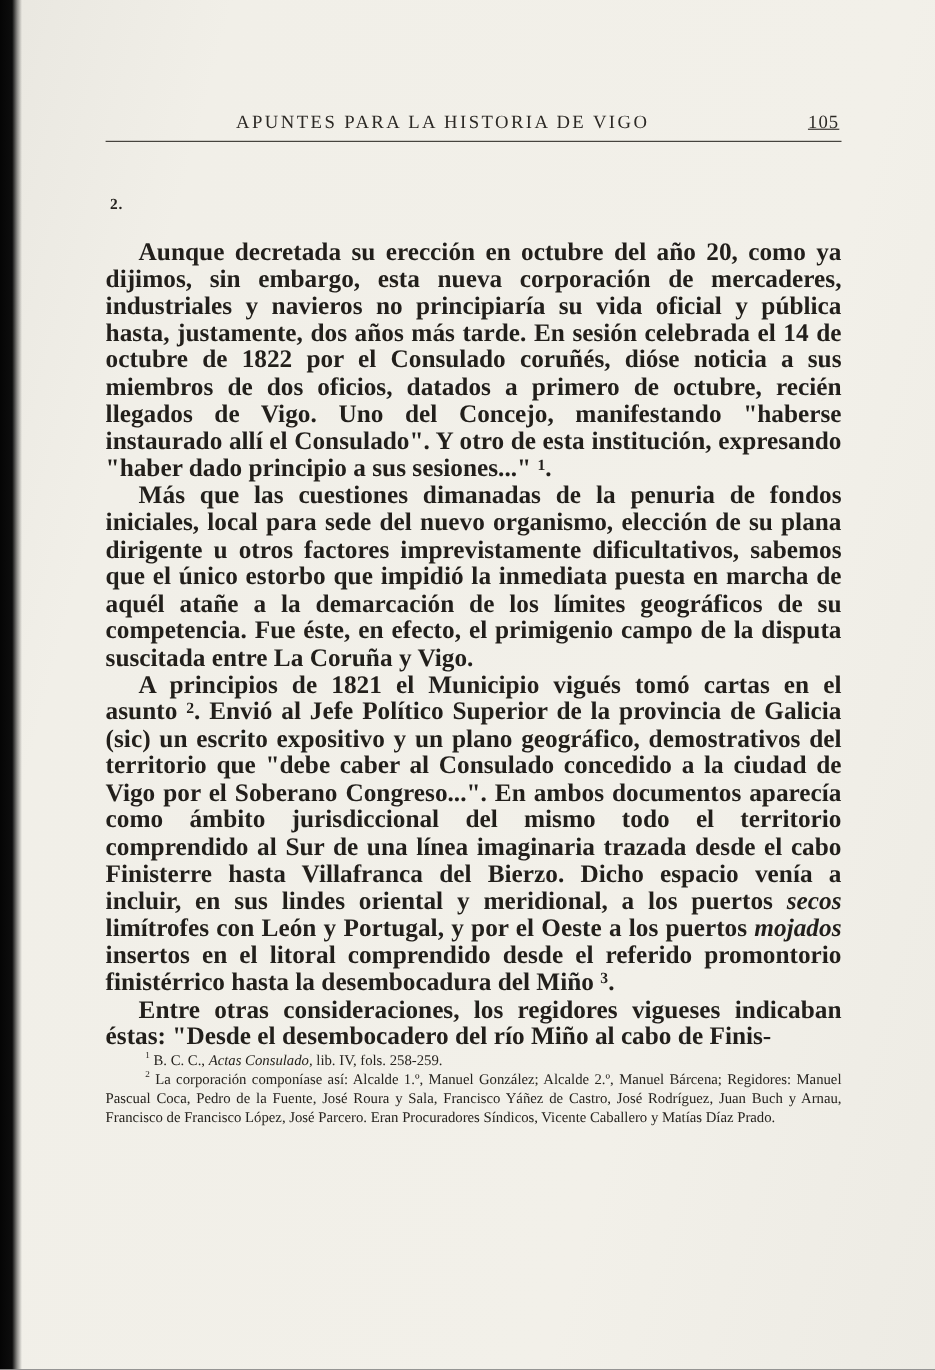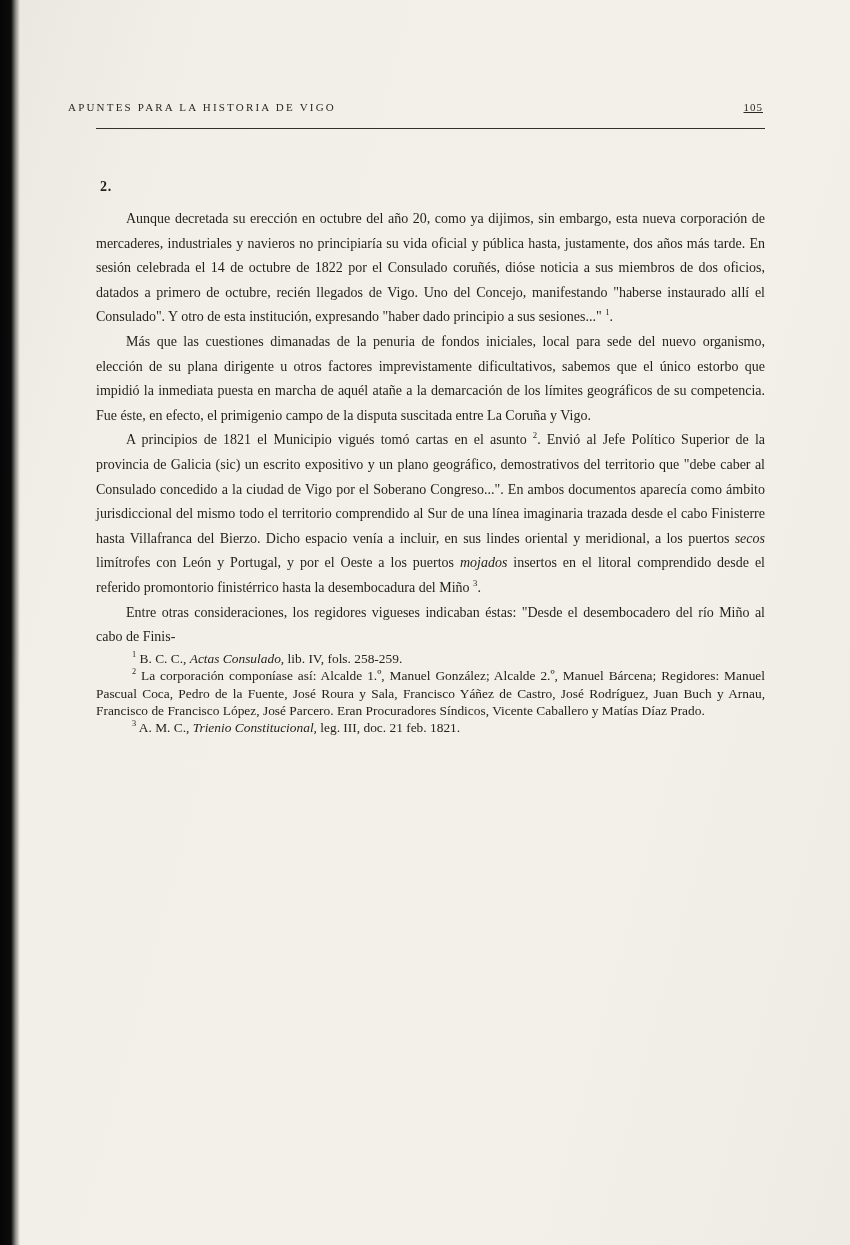--- a/index.html
+++ b/index.html
@@ -28,23 +28,24 @@
   .content {
     position: absolute;
     left: 96px;
     right: 85px;
     top: 0;
   }
   .page-header {
     position: relative;
     margin-top: 101px;
     height: 20px;
-    font-size: 11px;
+    font-size: 17px;
     letter-spacing: 2.2px;
     color: #2c2925;
+    text-align: center;
     white-space: nowrap;
   }
   .running-title {
     display: inline-block;
     transform: translateX(-28px);
   }
   .page-number {
     position: absolute;
     right: 2px;
     top: 0;
@@ -60,25 +61,26 @@
     margin: 50px 0 0 4px;
     font-size: 14px;
     font-weight: bold;
     letter-spacing: 0.8px;
     color: #26231f;
     display: flex;
     gap: 16px;
     align-items: baseline;
   }
   .body-text {
-    margin-top: 12px;
-    font-size: 14px;
+    margin-top: 22px;
+    font-size: 23px;
     line-height: 24.6px;
     text-align: justify;
     color: #221f1b;
+    font-weight: bold;
   }
   .body-text p {
     margin: 0;
     text-indent: 30px;
   }
   .italic { font-style: italic; }
   sup {
     font-size: 0.62em;
     line-height: 0;
     vertical-align: 6px;
@@ -114,17 +116,16 @@
     <div class="body-text">
       <p><span>Aunque decretada su erección en octubre del año 20, como ya dijimos, sin embargo, esta nueva corporación de mercaderes, industriales y navieros no principiaría su vida oficial y pública hasta, justamente, dos años más tarde. En sesión celebrada el 14 de octubre de 1822 por el Consulado coruñés, dióse noticia a sus miembros de dos oficios, datados a primero de octubre, recién llegados de Vigo. Uno del Concejo, manifestando "haberse instaurado allí el Consulado". Y otro de esta institución, expresando "haber dado principio a sus sesiones..." </span><sup>1</sup><span>.</span></p>
       <p><span>Más que las cuestiones dimanadas de la penuria de fondos iniciales, local para sede del nuevo organismo, elección de su plana dirigente u otros factores imprevistamente dificultativos, sabemos que el único estorbo que impidió la inmediata puesta en marcha de aquél atañe a la demarcación de los límites geográficos de su competencia. Fue éste, en efecto, el primigenio campo de la disputa suscitada entre La Coruña y Vigo.</span></p>
       <p><span>A principios de 1821 el Municipio vigués tomó cartas en el asunto </span><sup>2</sup><span>. Envió al Jefe Político Superior de la provincia de Galicia (sic) un escrito expositivo y un plano geográfico, demostrativos del territorio que "debe caber al Consulado concedido a la ciudad de Vigo por el Soberano Congreso...". En ambos documentos aparecía como ámbito jurisdiccional del mismo todo el territorio comprendido al Sur de una línea imaginaria trazada desde el cabo Finisterre hasta Villafranca del Bierzo. Dicho espacio venía a incluir, en sus lindes oriental y meridional, a los puertos </span><span class="italic">secos</span><span> limítrofes con León y Portugal, y por el Oeste a los puertos </span><span class="italic">mojados</span><span> insertos en el litoral comprendido desde el referido promontorio finistérrico hasta la desembocadura del Miño </span><sup>3</sup><span>.</span></p>
       <p><span>Entre otras consideraciones, los regidores vigueses indicaban éstas: "Desde el desembocadero del río Miño al cabo de Finis-</span></p>
     </div>
 
     <div class="footnotes">
       <p><sup>1</sup><span> B. C. C., </span><span class="italic">Actas Consulado,</span><span> lib. IV, fols. 258-259.</span></p>
       <p><sup>2</sup><span> La corporación componíase así: Alcalde 1.º, Manuel González; Alcalde 2.º, Manuel Bárcena; Regidores: Manuel Pascual Coca, Pedro de la Fuente, José Roura y Sala, Francisco Yáñez de Castro, José Rodríguez, Juan Buch y Arnau, Francisco de Francisco López, José Parcero. Eran Procuradores Síndicos, Vicente Caballero y Matías Díaz Prado.</span></p>
-      <p><sup>3</sup><span> A. M. C., </span><span class="italic">Trienio Constitucional,</span><span> leg. III, doc. 21 feb. 1821.</span></p>
     </div>
 
   </div>
 </div>
 
 </body></html>

